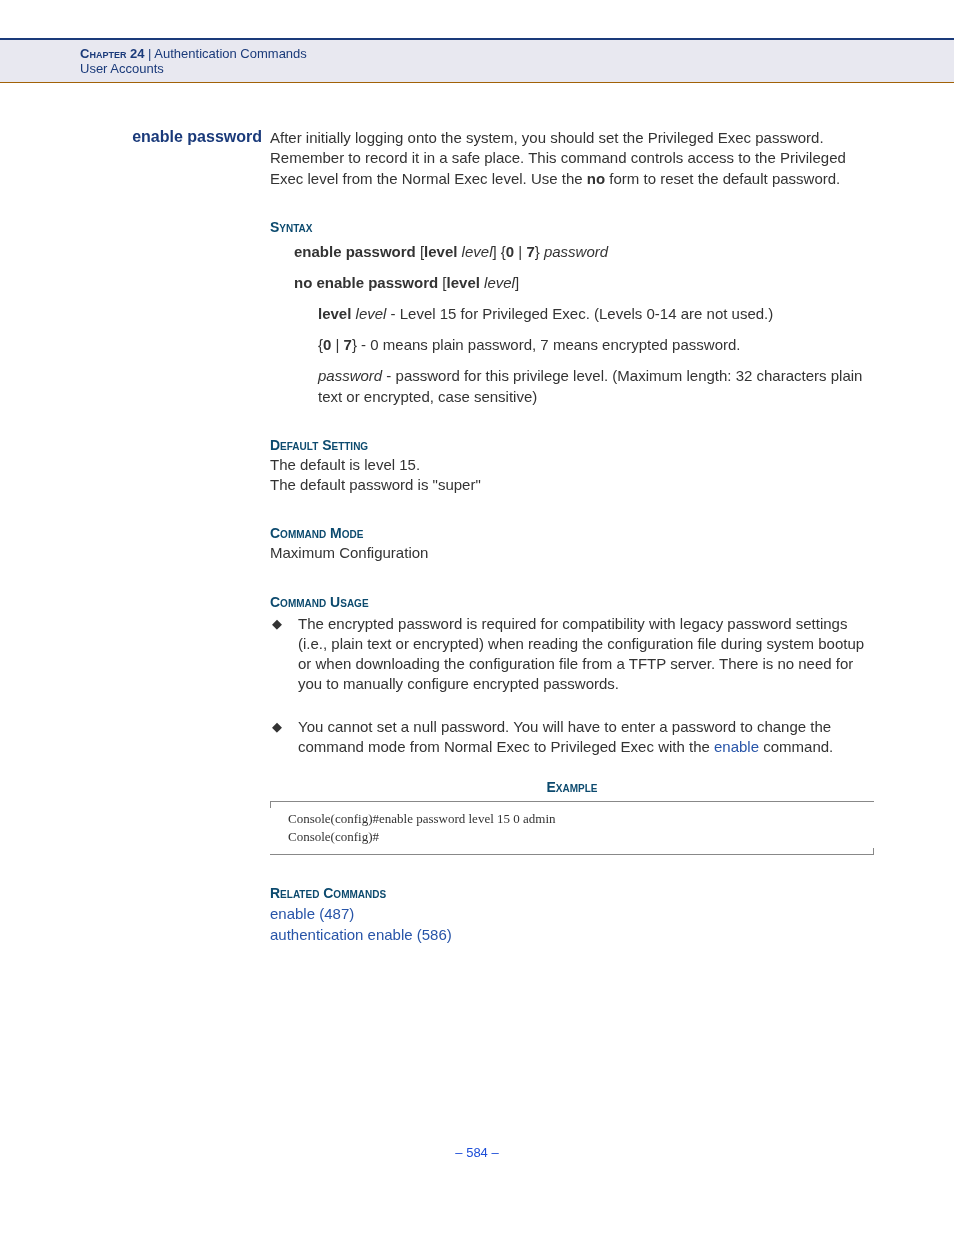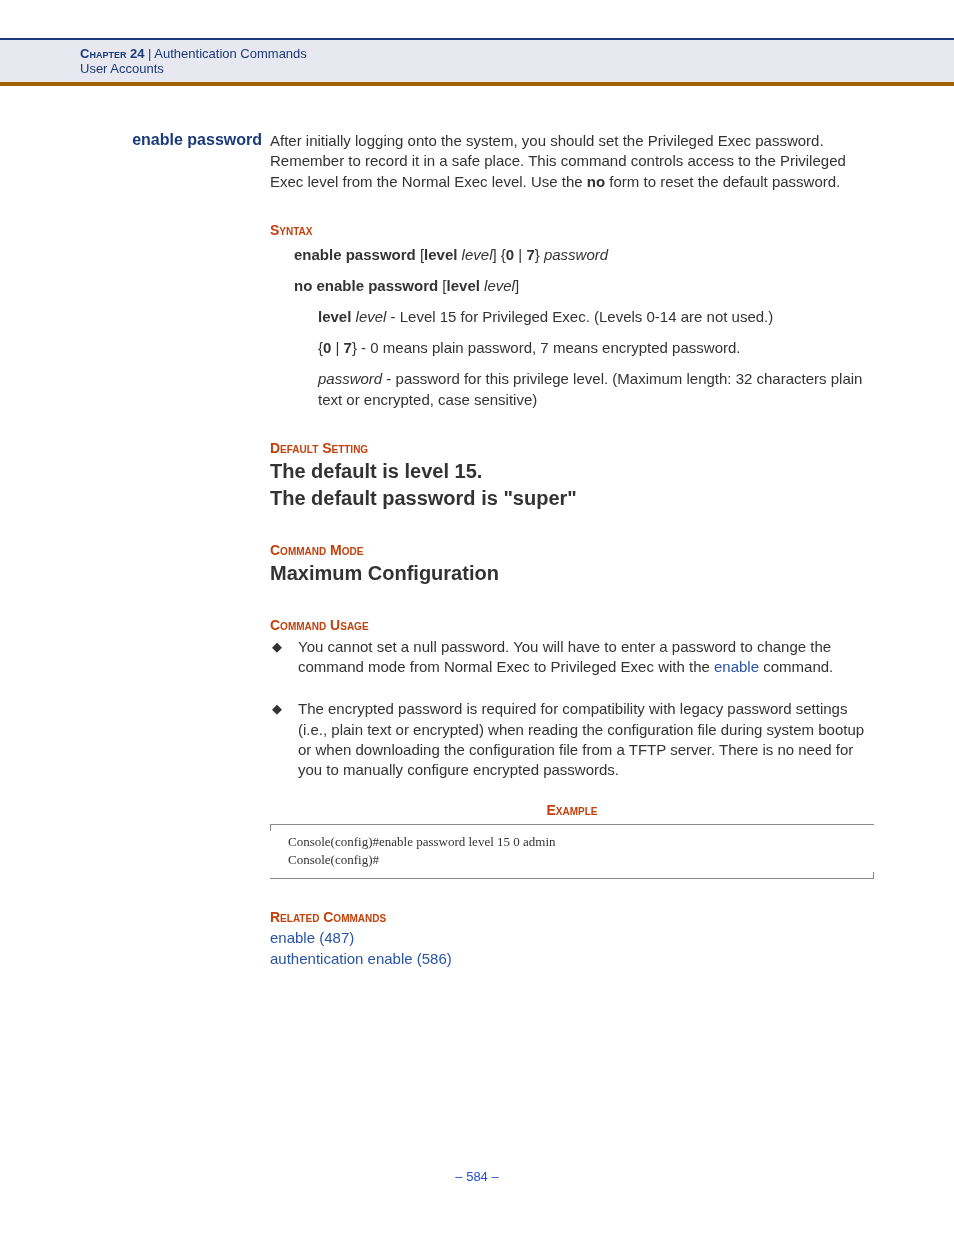--- a/index.html
+++ b/index.html
@@ -7,21 +7,21 @@
       font-family: Verdana, Geneva, sans-serif;
       font-size: 14px;
       color: #333;
       background: #fff;
       width: 954px;
       margin: 0 auto;
     }
     .header-band {
       background: #e8e8f0;
       border-top: 2px solid #1a3a7a;
-      border-bottom: 4px solid #a16207;
+      border-bottom: 1px solid #a16207;
       padding: 6px 0 6px 80px;
       margin-top: 38px;
     }
     .header-line1 {
       color: #1a3a7a;
       font-size: 13px;
     }
     .chapter-label {
       font-weight: bold;
       font-variant: small-caps;
@@ -47,43 +47,42 @@
       font-size: 16px;
     }
     .command-body {
       flex: 1;
     }
     .intro-para {
       line-height: 1.35;
       font-size: 15px;
     }
     .section-label {
-      color: #c2410c;
+      color: #0c4a6e;
       font-weight: bold;
       font-variant: small-caps;
       font-size: 14px;
       margin-top: 30px;
       margin-bottom: 2px;
     }
     .syntax-line {
       margin-left: 24px;
       margin-top: 6px;
       font-size: 15px;
       line-height: 1.4;
     }
     .param-block {
       margin-left: 48px;
       margin-top: 10px;
       font-size: 15px;
       line-height: 1.4;
     }
     .body-text {
-      font-size: 20px;
+      font-size: 15px;
       line-height: 1.35;
-      font-weight: bold;
     }
     .bullet-list {
       list-style: none;
       margin-top: 4px;
     }
     .bullet-list li {
       position: relative;
       padding-left: 28px;
       margin-bottom: 22px;
       font-size: 15px;
@@ -175,24 +174,24 @@
 
       <div class="section-label">Default Setting</div>
       <div class="body-text">The default is level 15.</div>
       <div class="body-text">The default password is "super"</div>
 
       <div class="section-label">Command Mode</div>
       <div class="body-text">Maximum Configuration</div>
 
       <div class="section-label">Command Usage</div>
       <ul class="bullet-list">
+        <li>The encrypted password is required for compatibility with legacy password settings (i.e., plain text or encrypted) when reading the configuration file during system bootup or when downloading the configuration file from a TFTP server. There is no need for you to manually configure encrypted passwords.</li>
         <li>
           <span>You cannot set a null password. You will have to enter a password to change the command mode from Normal Exec to Privileged Exec with the </span><span class="link">enable</span><span> command.</span>
         </li>
-        <li>The encrypted password is required for compatibility with legacy password settings (i.e., plain text or encrypted) when reading the configuration file during system bootup or when downloading the configuration file from a TFTP server. There is no need for you to manually configure encrypted passwords.</li>
       </ul>
 
       <div class="section-label" style="margin-top:10px;text-align:center;">Example</div>
       <div class="example-box">
         <div>Console(config)#enable password level 15 0 admin</div>
         <div>Console(config)#</div>
       </div>
 
       <div class="section-label">Related Commands</div>
       <div class="related-links">

